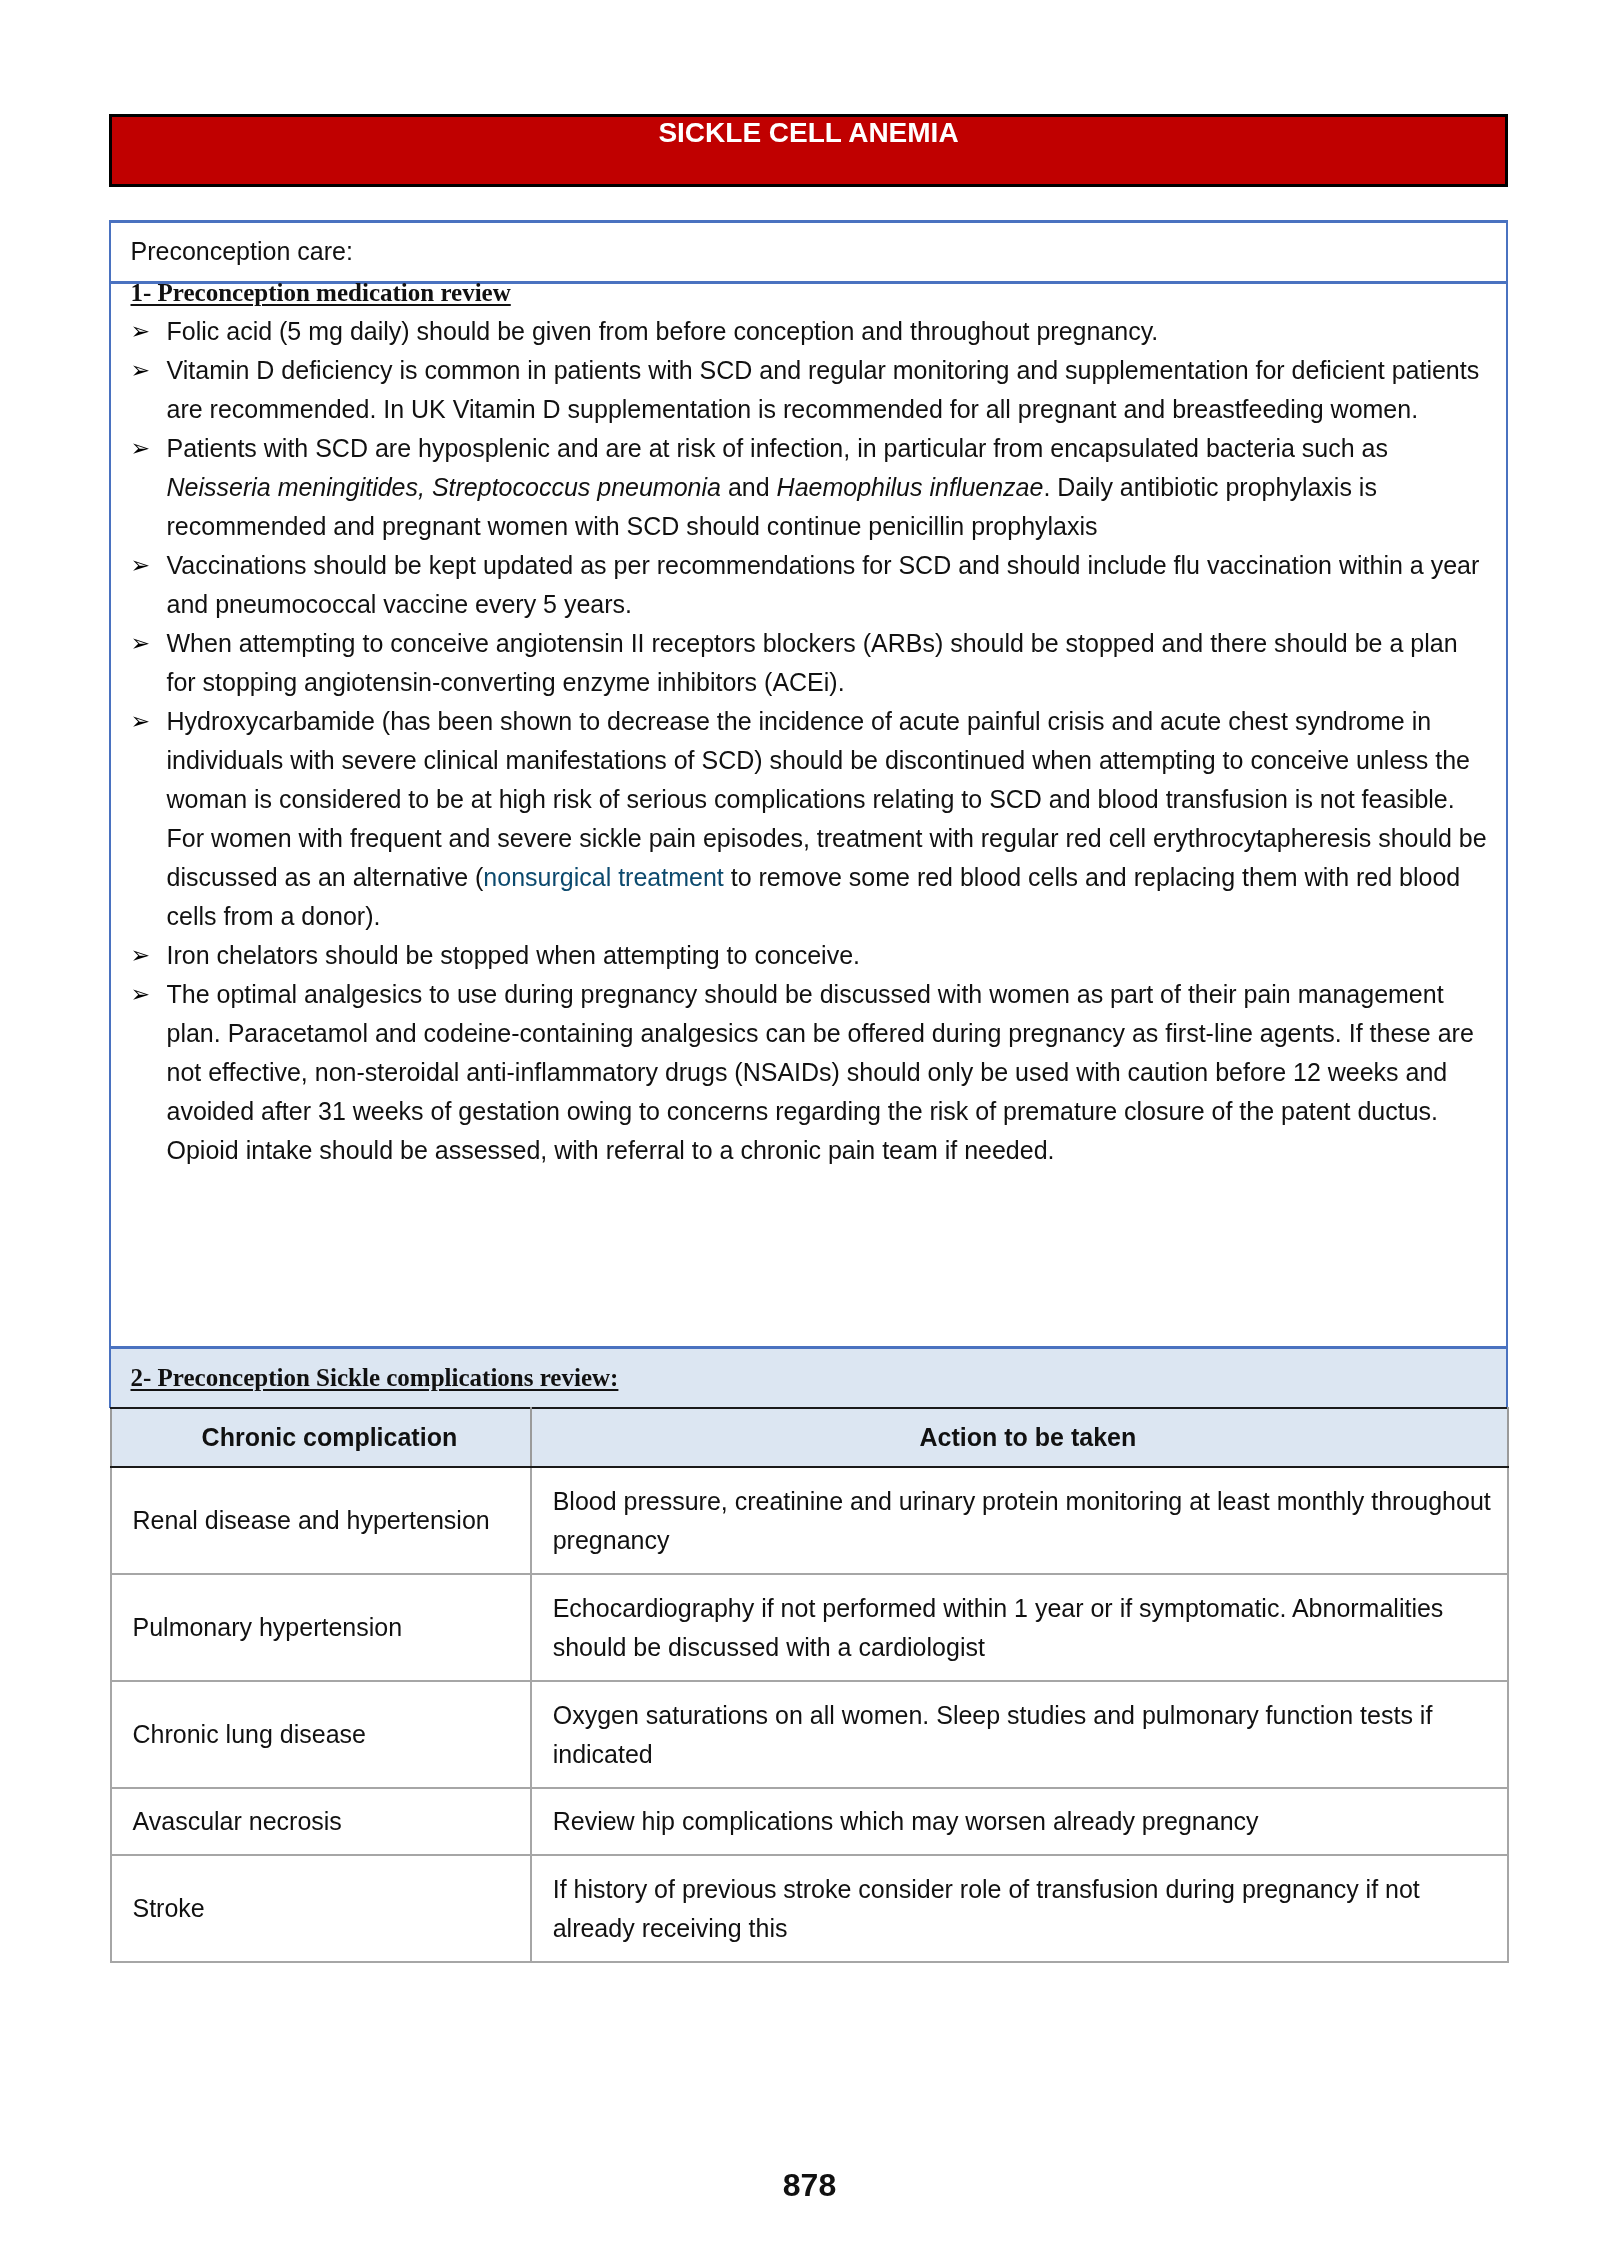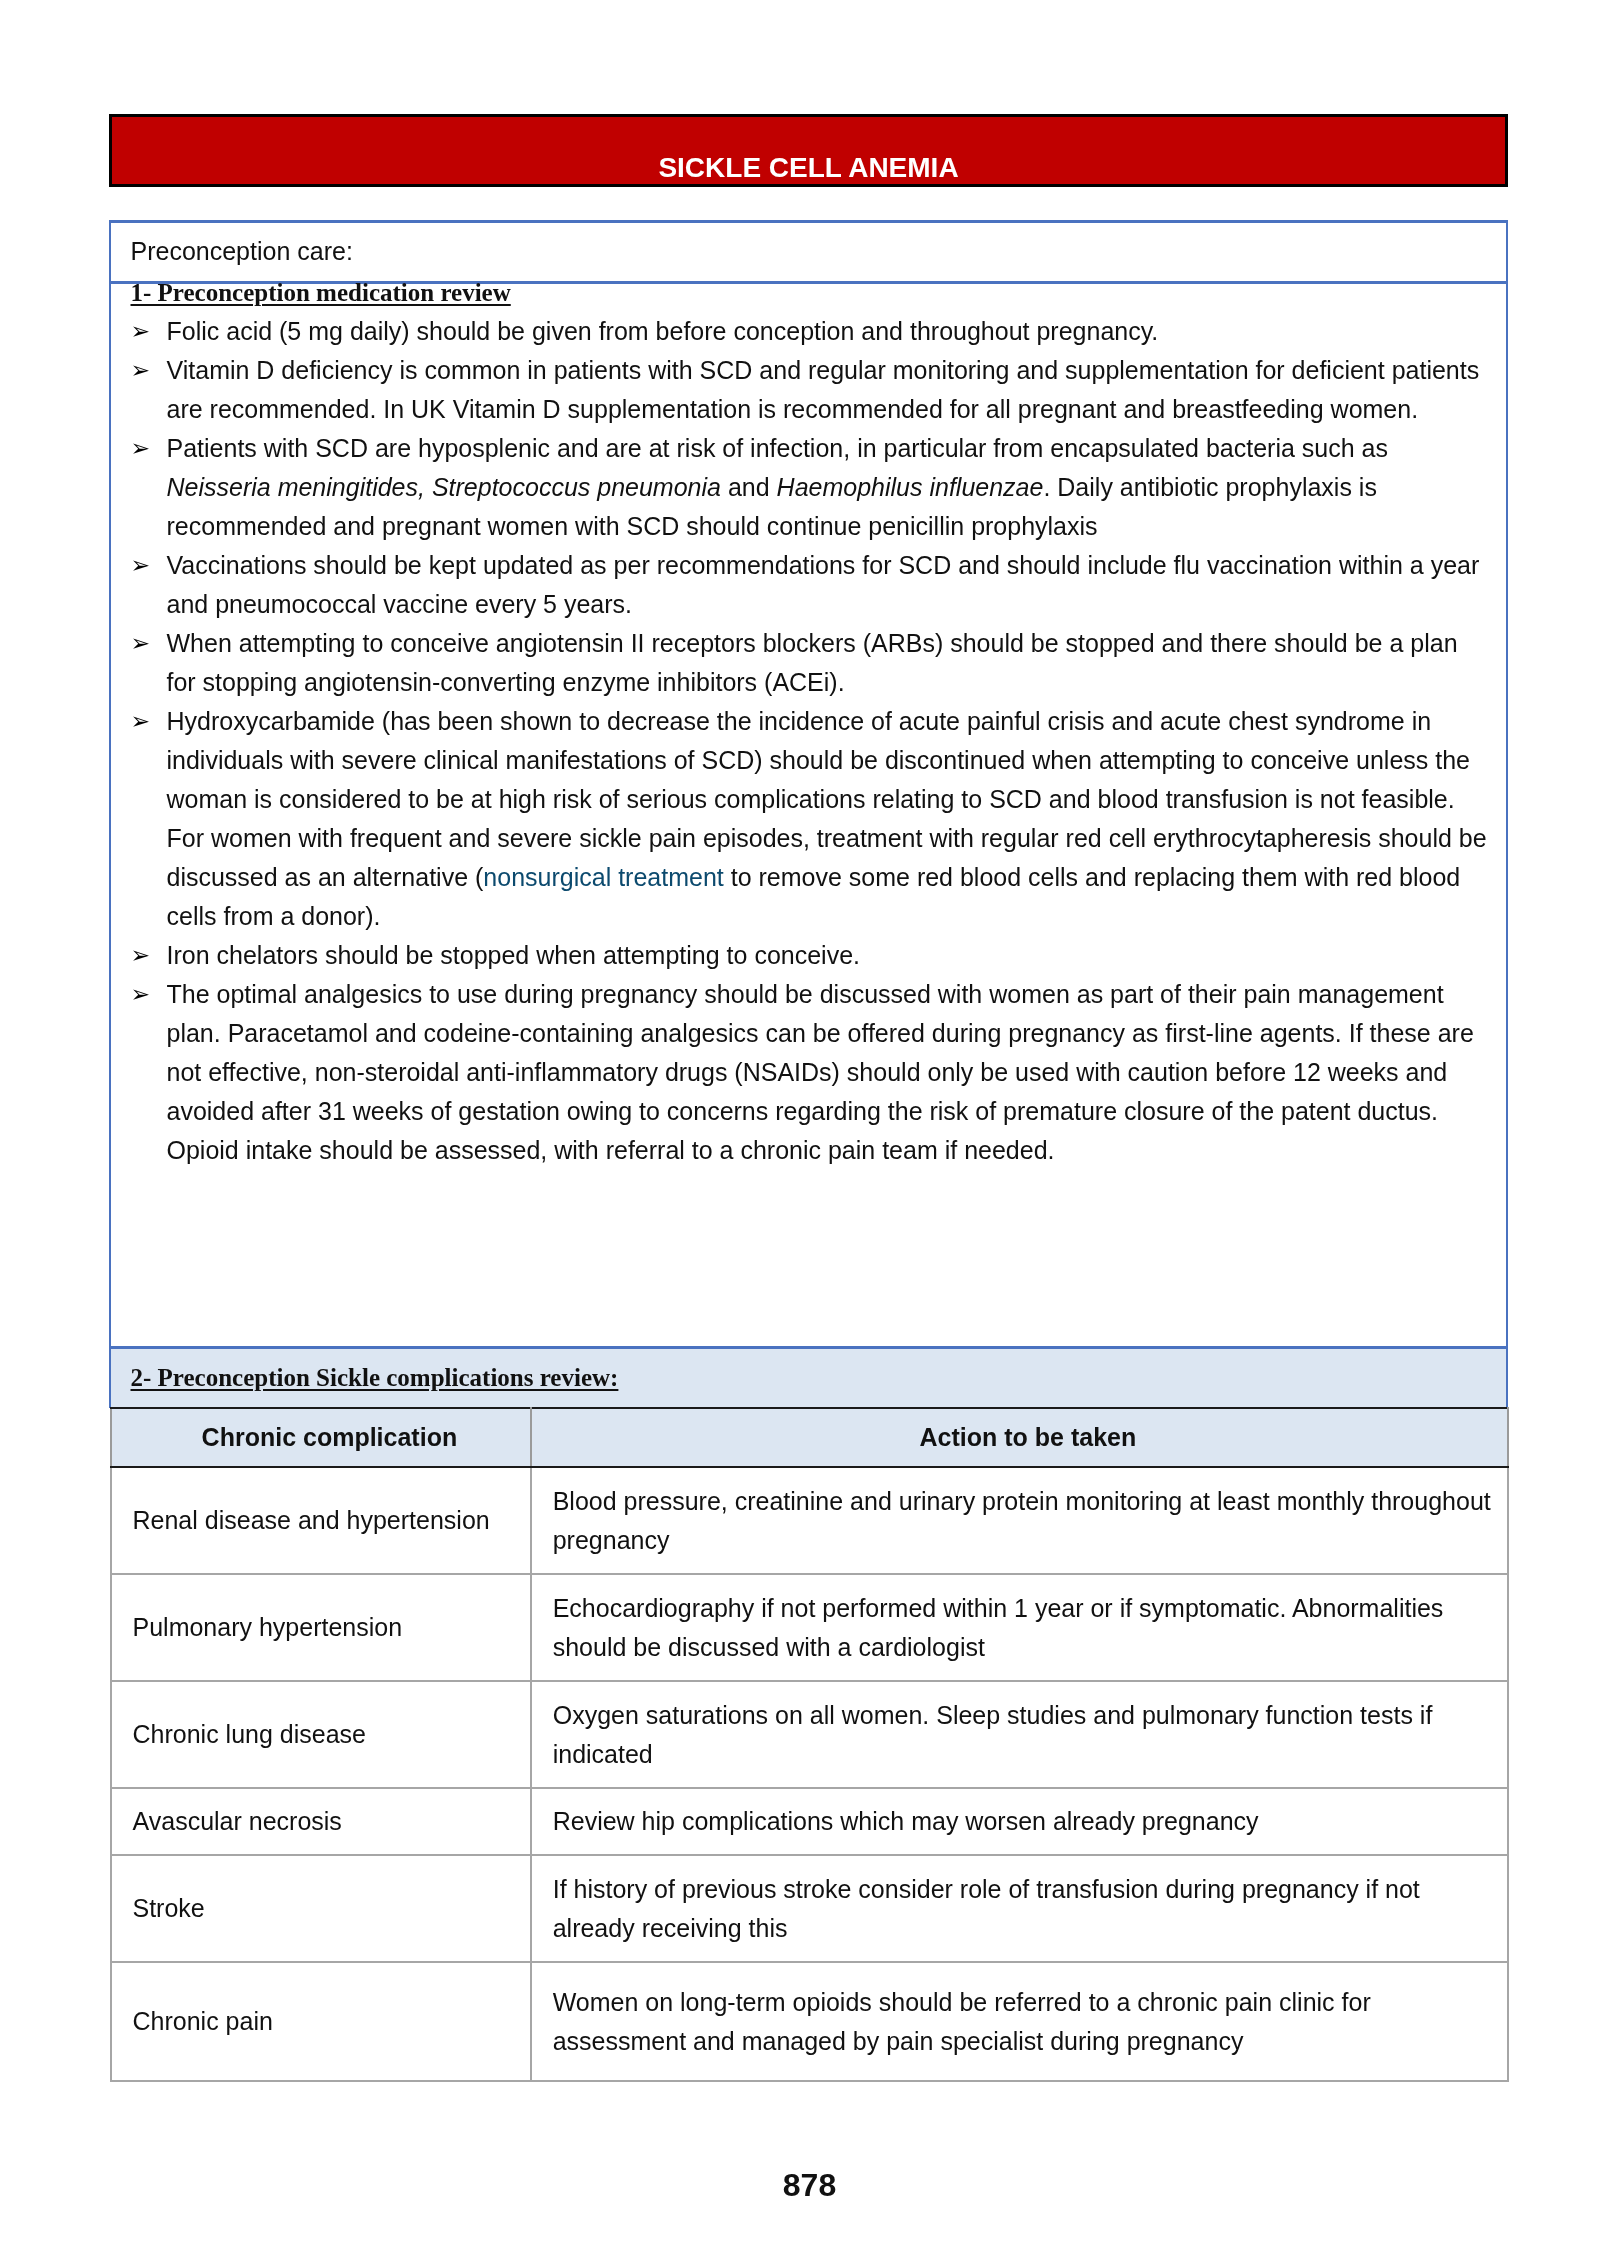--- a/index.html
+++ b/index.html
@@ -3,21 +3,21 @@
 <meta charset="utf-8">
 <style>
   html, body { margin: 0; padding: 0; background: #ffffff; }
   body {
     width: 1619px; height: 2263px; position: relative; overflow: hidden;
     font-family: "Liberation Sans", sans-serif; color: #111;
   }
   .title-bar {
     position: absolute; left: 109px; top: 114px; width: 1399px; height: 73px;
     box-sizing: border-box; background: #c00000; border: 3.9px solid #000;
-    display: flex; align-items: flex-end; justify-content: center;
+    display: flex; align-items: flex-start; justify-content: center;
   }
   .title-bar span {
     color: #fff; font-weight: bold; font-size: 28px; letter-spacing: 0px;
     font-family: "Liberation Sans", sans-serif;
   }
   .box {
     position: absolute; left: 109px; width: 1399px; box-sizing: border-box;
     border-left: 2.9px solid #4a72c0; border-right: 2.9px solid #4a72c0;
   }
   .care-row {
@@ -135,21 +135,17 @@
       <td>Oxygen saturations on all women. Sleep studies and pulmonary function tests if indicated</td>
     </tr>
     <tr class="r-short">
       <td class="c1">Avascular necrosis</td>
       <td>Review hip complications which may worsen already pregnancy</td>
     </tr>
     <tr class="r-tall">
       <td class="c1">Stroke</td>
       <td>If history of previous stroke consider role of transfusion during pregnancy if not already receiving this</td>
     </tr>
-    <tr class="r-xl">
-      <td class="c1">Chronic pain</td>
-      <td>Women on long-term opioids should be referred to a chronic pain clinic for assessment and managed by pain specialist during pregnancy</td>
-    </tr>
   </tbody>
 </table>
 
 <div class="page-num">878</div>
 
 
 </body></html>

